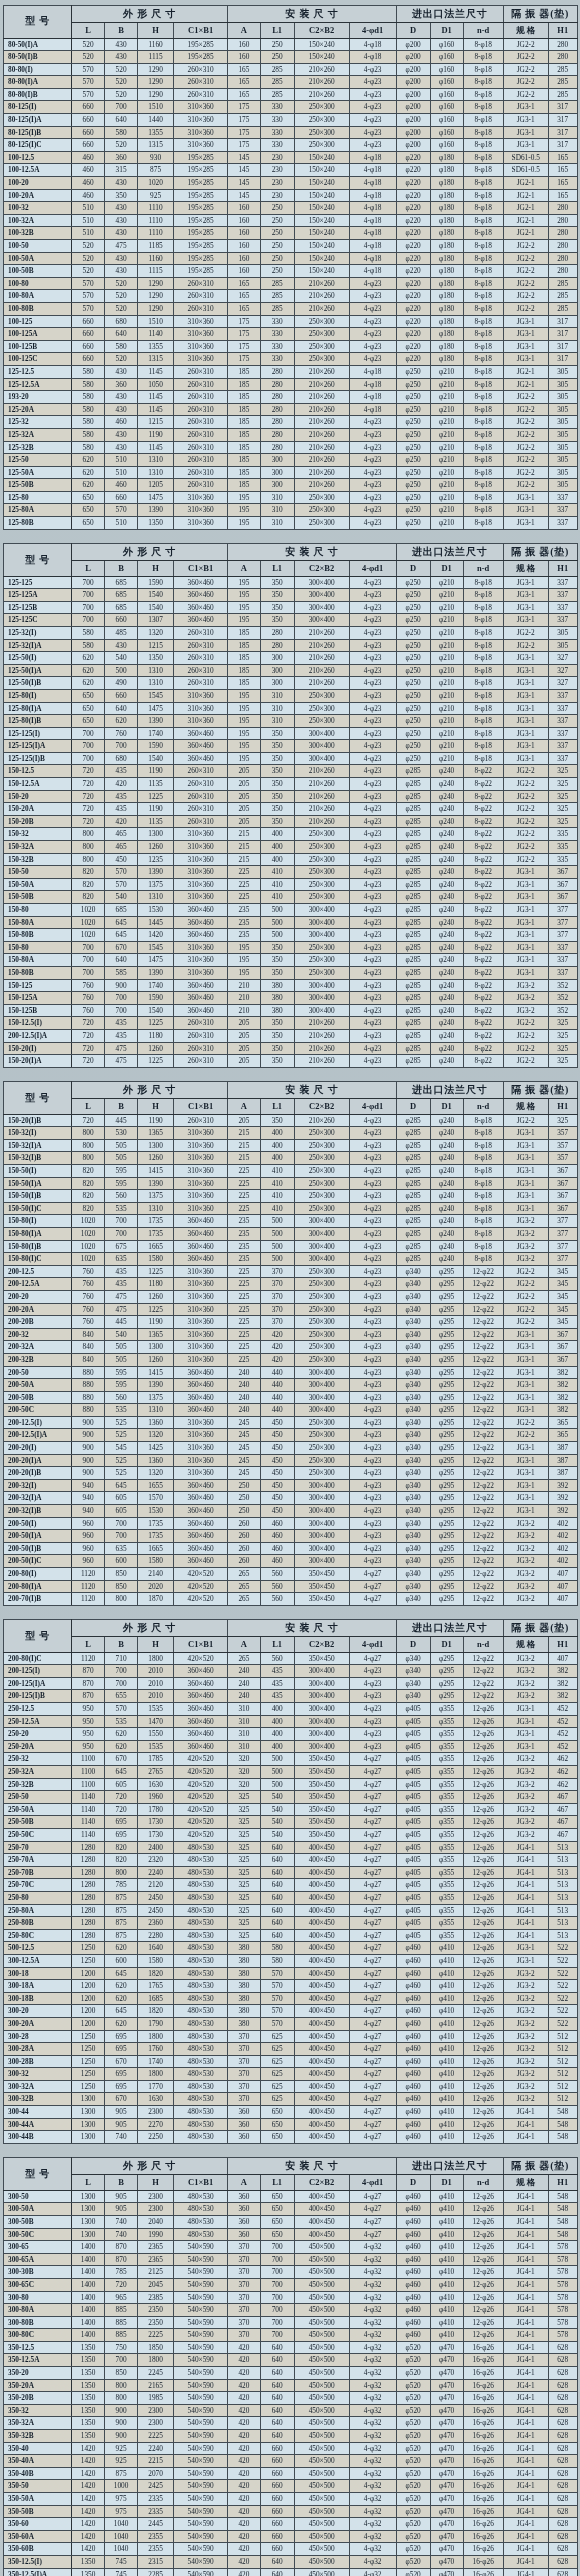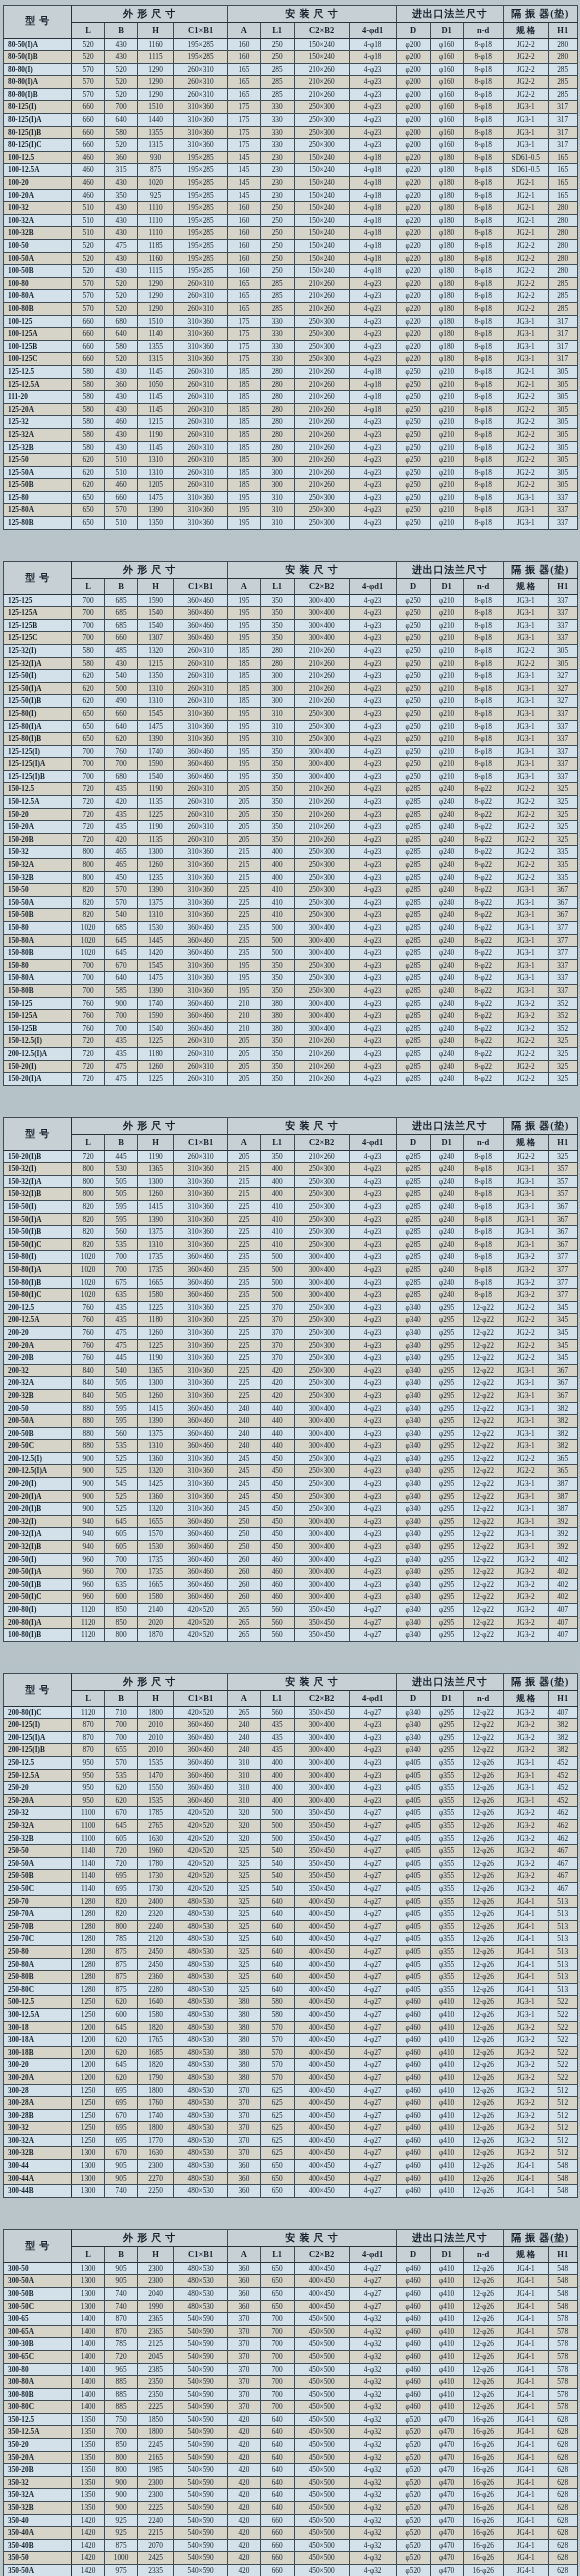--- a/index.html
+++ b/index.html
@@ -14,21 +14,21 @@
     width:580px;
     min-height:2576px;
     box-sizing:border-box;
     padding:4.6px 3.1px 31px 3.1px;
     background:linear-gradient(180deg,#bac6cb 0%,#b4c1c7 50%,#bcc7cb 100%);
   }
   table.spec{
     border-collapse:collapse;
     table-layout:fixed;
     width:574px;
-    margin:0 auto 31px auto;
+    margin:0 auto 13px auto;
     border:1.5px solid #2a3238;
     background:#ccdbe2;
   }
   .spec th,.spec td{
     border:0.8px solid #414b53;
     text-align:center;
     padding:0;
     height:11.6px;
     line-height:11.6px;
     font-size:7.3px;
@@ -557,21 +557,21 @@
             <td class="">280</td>
             <td class="">210×260</td>
             <td class="">4-φ18</td>
             <td class="">φ250</td>
             <td class="">φ210</td>
             <td class="">8-φ18</td>
             <td class="">JG2-1</td>
             <td class="">305</td>
           </tr>
           <tr>
-            <td class="model">111-20</td>
+            <td class="model">193-20</td>
             <td class="">580</td>
             <td class="">430</td>
             <td class="">1145</td>
             <td class="">260×310</td>
             <td class="">185</td>
             <td class="">280</td>
             <td class="">210×260</td>
             <td class="">4-φ18</td>
             <td class="">φ250</td>
             <td class="">φ210</td>
@@ -2053,21 +2053,21 @@
             <td class="">560</td>
             <td class="">350×450</td>
             <td class="">4-φ27</td>
             <td class="">φ340</td>
             <td class="">φ295</td>
             <td class="">12-φ22</td>
             <td class="">JG3-2</td>
             <td class="">407</td>
           </tr>
           <tr>
-            <td class="model">100-80(I)B</td>
+            <td class="model">200-70(I)B</td>
             <td class="">1120</td>
             <td class="">800</td>
             <td class="">1870</td>
             <td class="">420×520</td>
             <td class="">265</td>
             <td class="">560</td>
             <td class="">350×450</td>
             <td class="">4-φ27</td>
             <td class="">φ340</td>
             <td class="">φ295</td>

